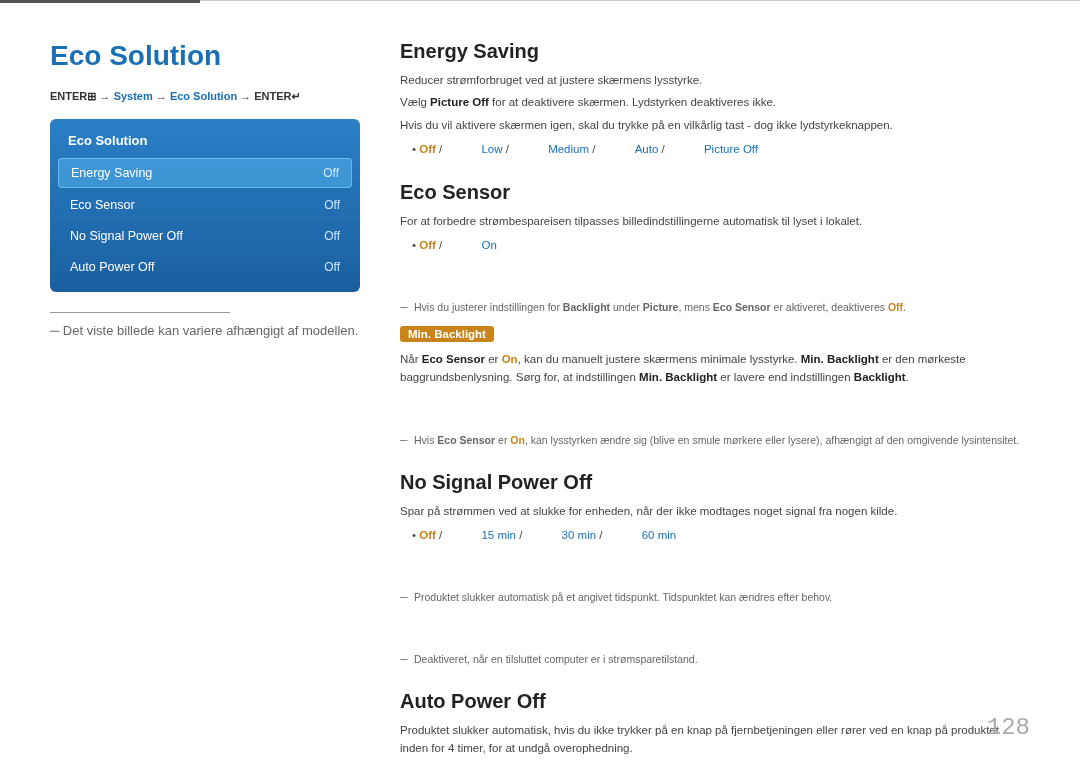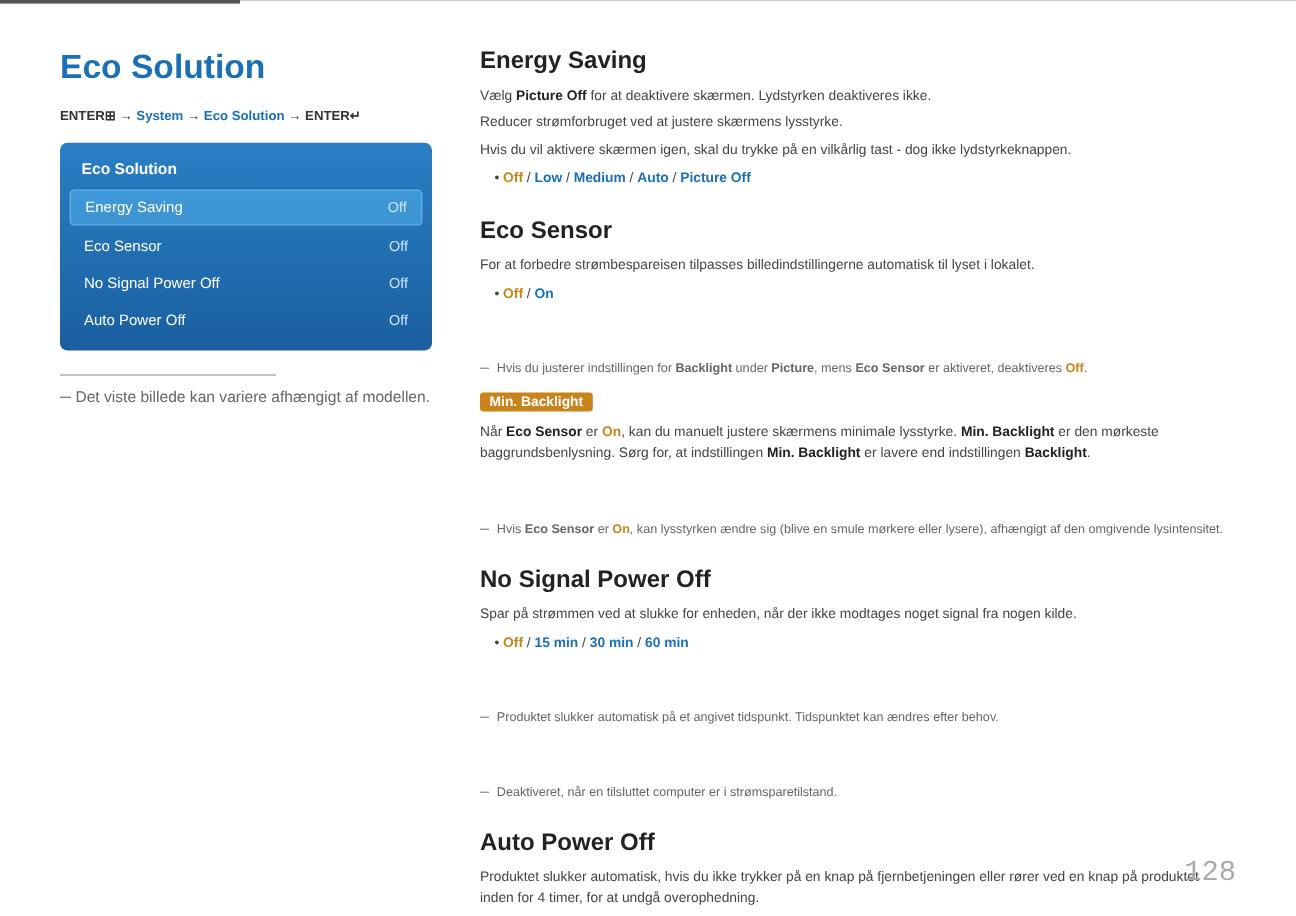--- a/index.html
+++ b/index.html
@@ -130,21 +130,21 @@
       color: #444;
       line-height: 1.6;
       list-style: none;
     }
     .bullet-item::before {
       content: '• ';
       color: #444;
     }
 
     .orange { color: #c8841a; font-weight: bold; }
-    .blue-link { color: #1a6fb5; font-weight: bold; }
+    .blue-link { color: #1a6fb5; font-weight: normal; margin-left: 36px; }
 
     .min-backlight-badge {
       display: inline-block;
       background: #c8841a;
       color: #fff;
       font-size: 11.5px;
       font-weight: bold;
       padding: 2px 8px;
       border-radius: 3px;
       margin-bottom: 8px;
@@ -218,22 +218,22 @@
     </div>
 
     <div class="divider-line"></div>
     <div class="note-text">Det viste billede kan variere afhængigt af modellen.</div>
   </div>
 
   <div class="right-col">
 
     <div class="section">
       <h2 class="section-title">Energy Saving</h2>
+      <p class="section-text">Reducer strømforbruget ved at justere skærmens lysstyrke.</p>
       <p class="section-text">Vælg <b>Picture Off</b> for at deaktivere skærmen. Lydstyrken deaktiveres ikke.</p>
-      <p class="section-text">Reducer strømforbruget ved at justere skærmens lysstyrke.</p>
       <p class="section-text">Hvis du vil aktivere skærmen igen, skal du trykke på en vilkårlig tast - dog ikke lydstyrkeknappen.</p>
       <ul class="bullet-list">
         <li class="bullet-item">
           <span class="orange">Off</span><span> / </span><span class="blue-link">Low</span><span> / </span><span class="blue-link">Medium</span><span> / </span><span class="blue-link">Auto</span><span> / </span><span class="blue-link">Picture Off</span>
         </li>
       </ul>
     </div>
 
     <div class="section">
       <h2 class="section-title">Eco Sensor</h2>

